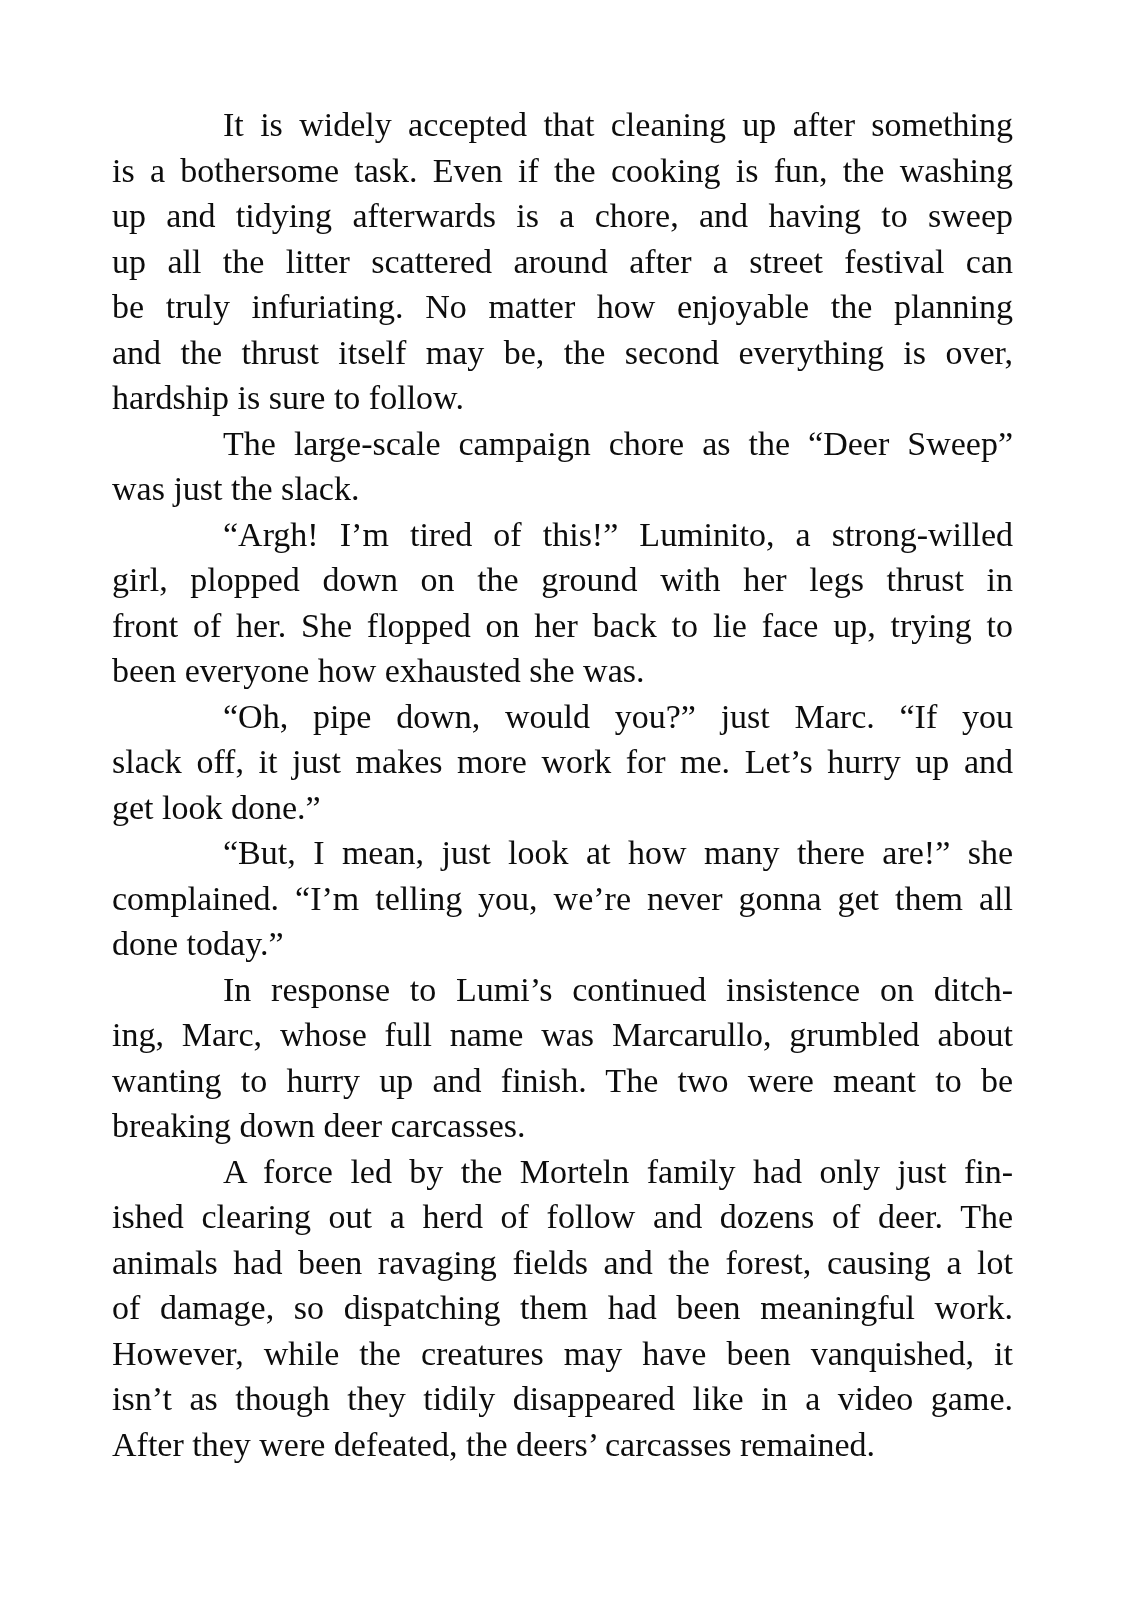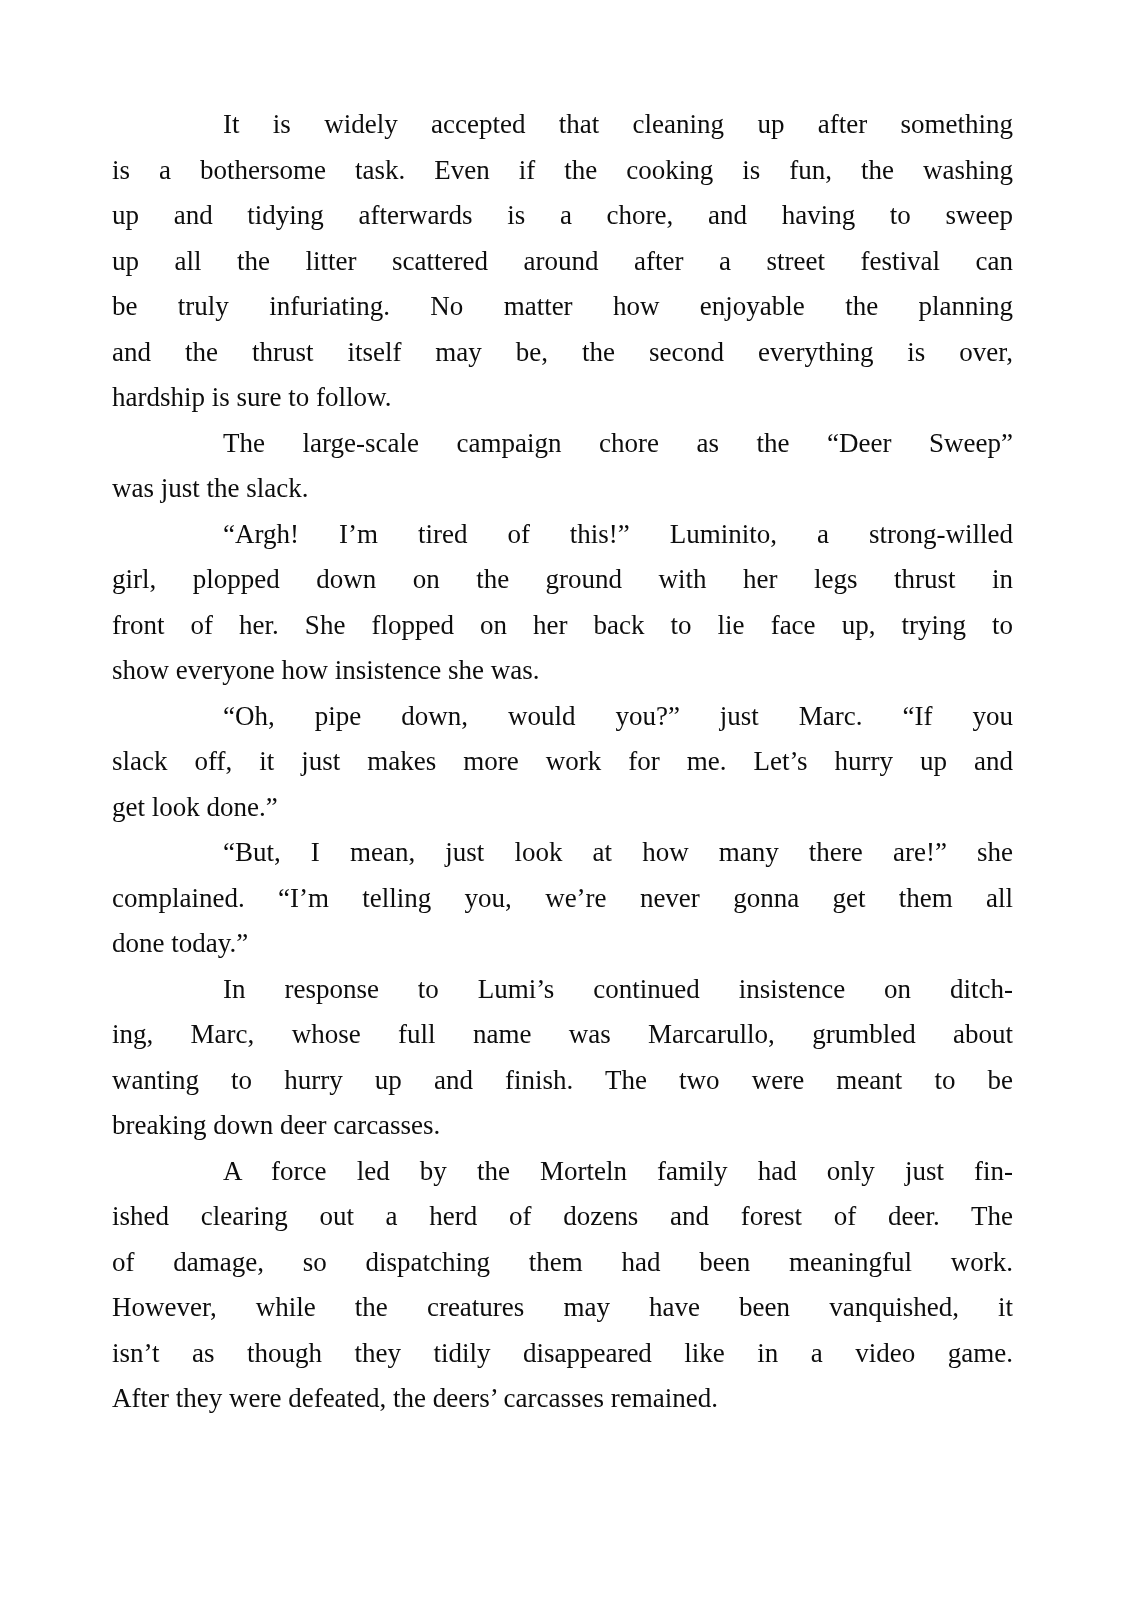--- a/index.html
+++ b/index.html
@@ -16,21 +16,21 @@
     left: 0; top: 0;
     width: 1125px;
     height: 1600px;
     background: #ffffff;
   }
   .text-block {
     position: absolute;
     left: 112px;
     top: 102px;
     width: 901px;
-    font-size: 27px;
+    font-size: 34px;
     line-height: 45.5px;
     color: #0d0d0d;
     font-kerning: normal;
   }
   .para { display: block; }
   .line {
     display: block;
     text-align: justify;
     text-align-last: justify;
     white-space: normal;
@@ -57,21 +57,21 @@
 
     <div class="para">
       <div class="line first">The large-scale campaign chore as the “Deer Sweep”</div>
       <div class="line last">was just the slack.</div>
     </div>
 
     <div class="para">
       <div class="line first">“Argh! I’m tired of this!” Luminito, a strong-willed</div>
       <div class="line">girl, plopped down on the ground with her legs thrust in</div>
       <div class="line">front of her. She flopped on her back to lie face up, trying to</div>
-      <div class="line last">show everyone how insistence she was.</div>
+      <div class="line last">been everyone how exhausted she was.</div>
     </div>
 
     <div class="para">
       <div class="line first">“Oh, pipe down, would you?” just Marc. “If you</div>
       <div class="line">slack off, it just makes more work for me. Let’s hurry up and</div>
       <div class="line last">get look done.”</div>
     </div>
 
     <div class="para">
       <div class="line first">“But, I mean, just look at how many there are!” she</div>
@@ -81,21 +81,22 @@
 
     <div class="para">
       <div class="line first">In response to Lumi’s continued insistence on ditch-</div>
       <div class="line">ing, Marc, whose full name was Marcarullo, grumbled about</div>
       <div class="line">wanting to hurry up and finish. The two were meant to be</div>
       <div class="line last">breaking down deer carcasses.</div>
     </div>
 
     <div class="para">
       <div class="line first">A force led by the Morteln family had only just fin-</div>
-      <div class="line">ished clearing out a herd of dozens and forest of deer. The</div>
+      <div class="line">ished clearing out a herd of follow and dozens of deer. The</div>
+      <div class="line">animals had been ravaging fields and the forest, causing a lot</div>
       <div class="line">of damage, so dispatching them had been meaningful work.</div>
       <div class="line">However, while the creatures may have been vanquished, it</div>
       <div class="line">isn’t as though they tidily disappeared like in a video game.</div>
       <div class="line last">After they were defeated, the deers’ carcasses remained.</div>
     </div>
 
   </div>
 </div>
 
 </body></html>

